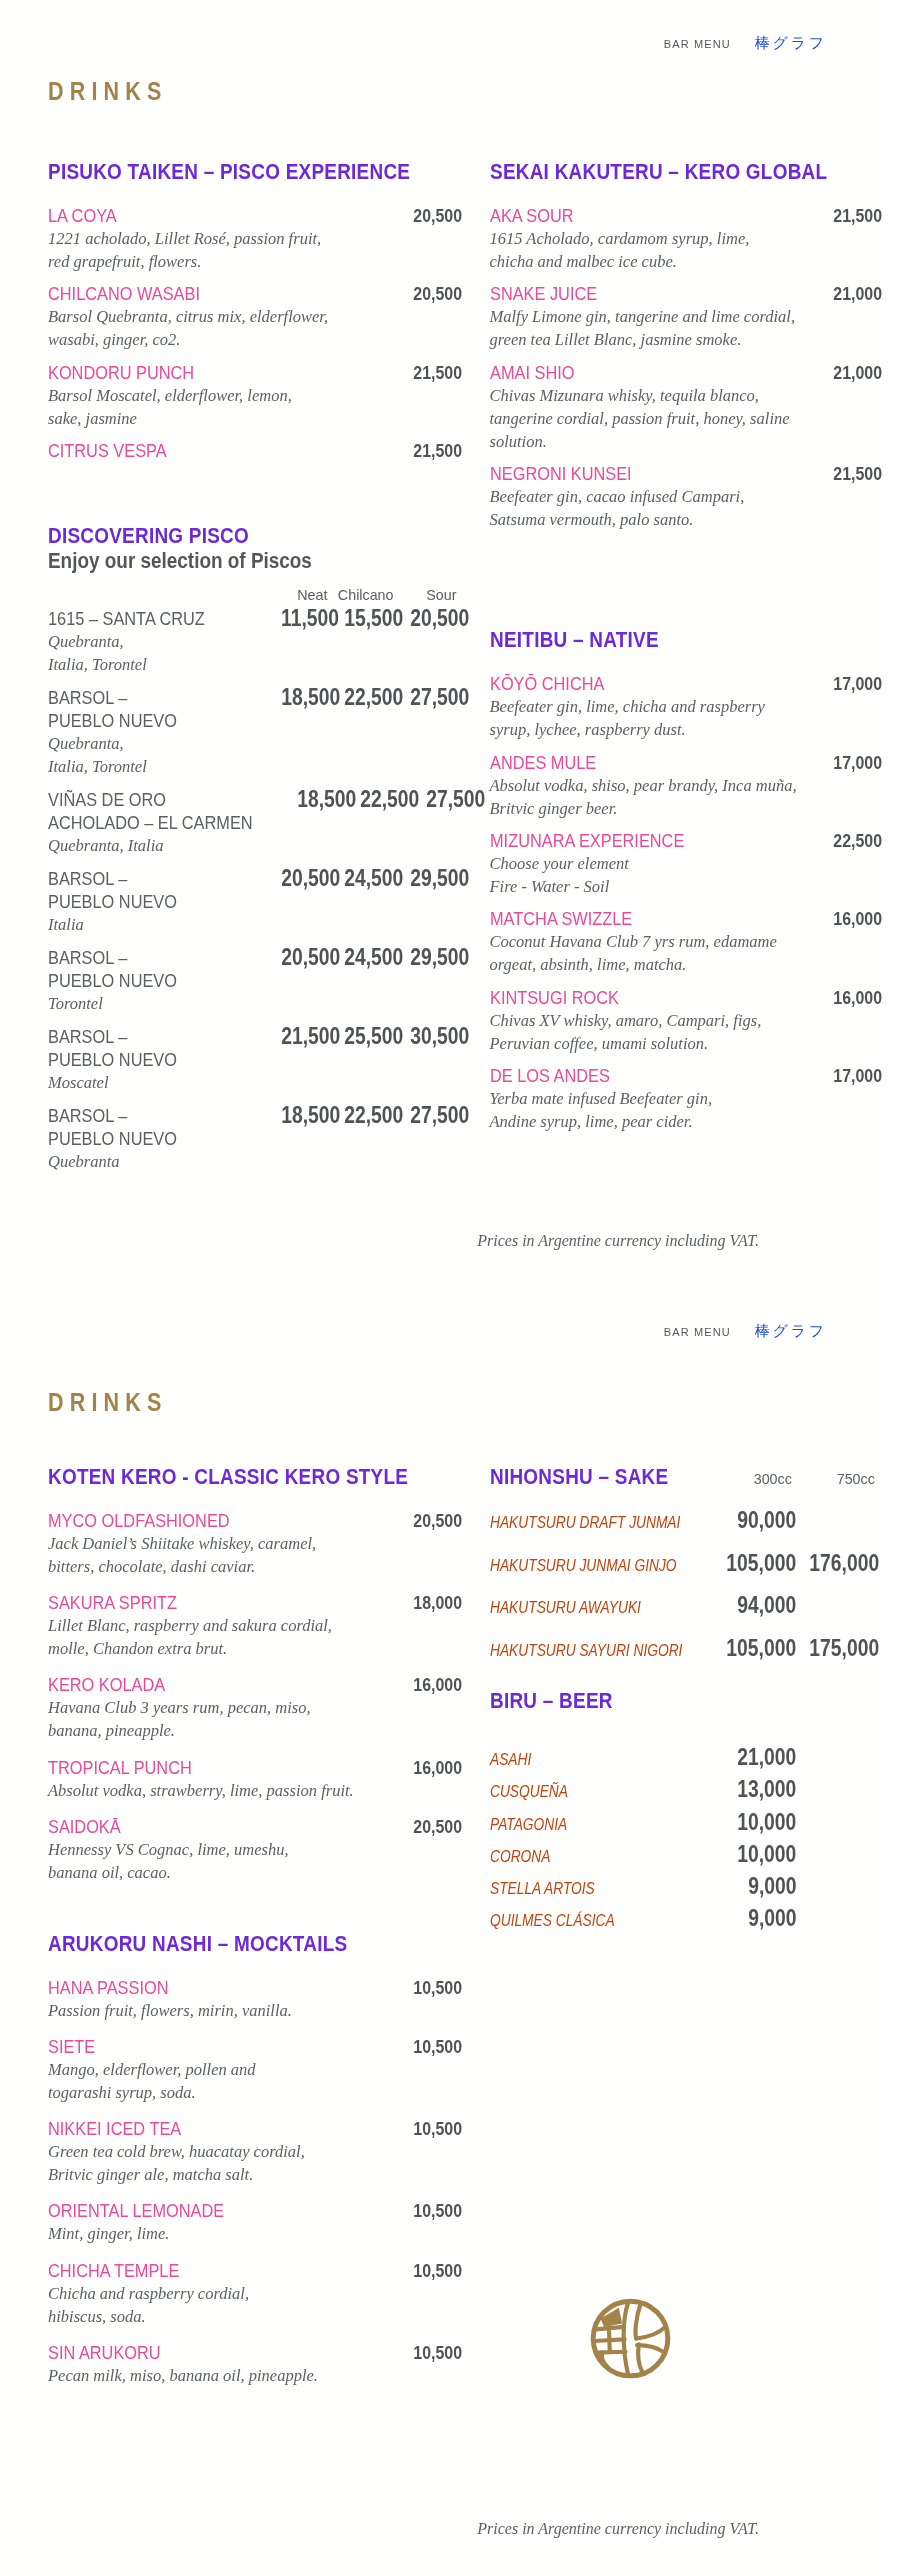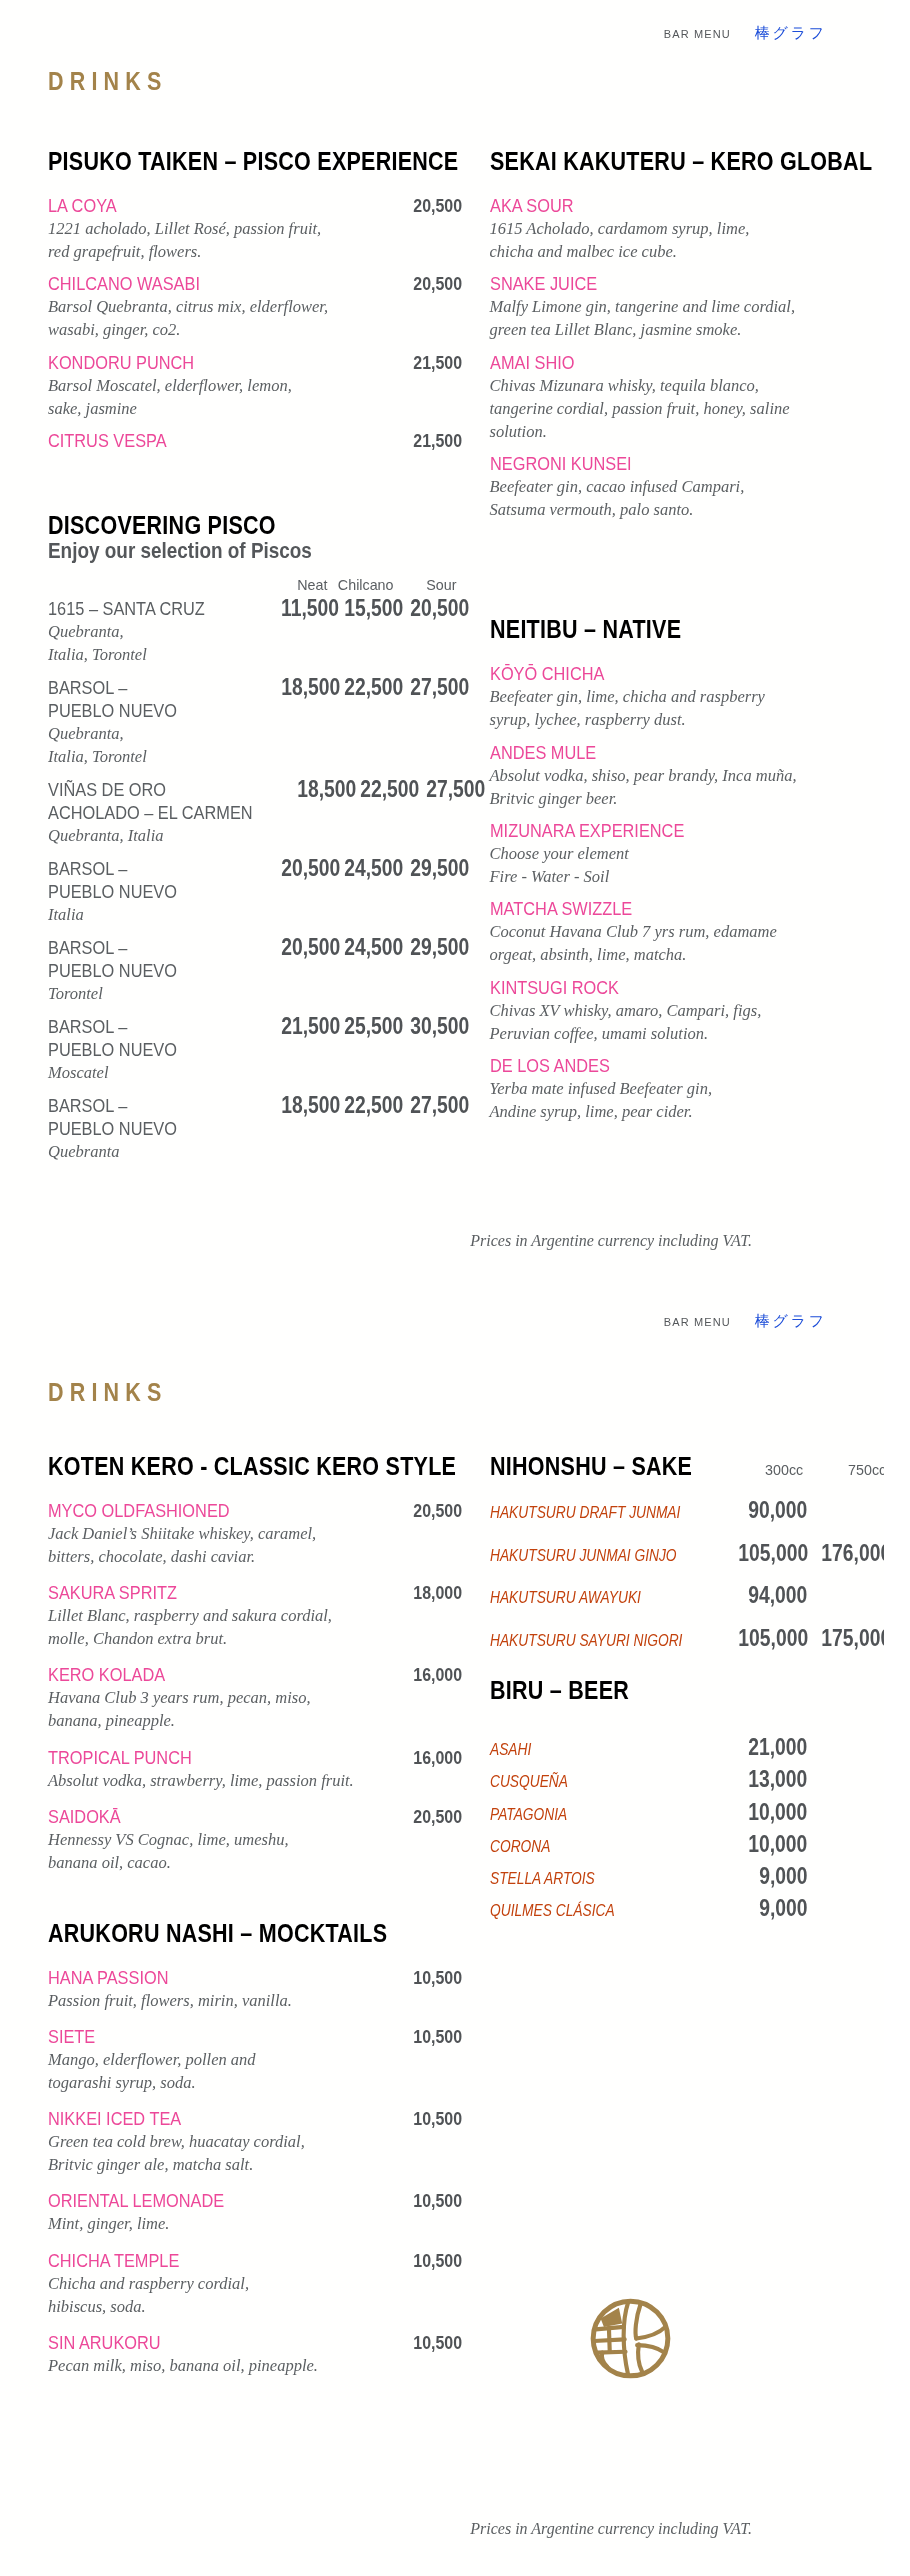--- a/index.html
+++ b/index.html
@@ -1,30 +1,30 @@
 <!DOCTYPE html>
 <html style="font-size:8.8px"><head>
 <meta charset="utf-8">
 <style>
   html,body{margin:0;padding:0;background:#ffffff;}
   body{width:911px;font-family:"Liberation Sans","DejaVu Sans",sans-serif;color:#54575a;}
-  .page{position:relative;width:884px;height:1288px;box-sizing:border-box;padding:24px 57px 0 48px;overflow:hidden;background:#fffffe;}
+  .page{position:relative;width:884px;height:1288px;box-sizing:border-box;padding:34px 57px 0 48px;overflow:hidden;background:#fffffe;}
   .hdr{display:flex;justify-content:flex-end;align-items:baseline;gap:24px;}
   .bm{font-size:11px;letter-spacing:1.1px;color:#54575a;}
   .brand{font-size:15px;letter-spacing:2.8px;color:#1d4ed8;font-family:"DejaVu Sans",sans-serif;}
   .cx{display:inline-block;transform:scaleX(.86);transform-origin:0 50%;white-space:pre;}
   .cxr{display:inline-block;transform:scaleX(.84);transform-origin:100% 50%;white-space:nowrap;}
   .drinks{margin:24px 0 0 0;font-size:25px;line-height:29px;font-weight:bold;color:#a3834a;}
   .drinks .cx{letter-spacing:7.2px;}
   .page--2 .drinks{margin-top:47px;}
   .cols{display:flex;margin-top:53px;}
   .page--2 .cols{margin-top:47px;}
   .colL{width:414px;flex:none;}
   .colR{flex:1;margin-left:27.5px;}
-  .sec-h{margin:0;font-size:25px;line-height:25px;font-weight:bold;color:#000000;letter-spacing:0.3px;}
+  .sec-h{margin:0;font-size:22px;line-height:25px;font-weight:bold;color:#6d28d9;letter-spacing:0.3px;}
   .sec-sub{font-size:22px;line-height:25px;font-weight:bold;color:#54575a;}
   .items{margin-top:20px;}
   .item{margin-bottom:9.4px;}
   .page--2 .item{margin-bottom:13.2px;}
   .irow{display:flex;justify-content:space-between;align-items:baseline;line-height:23px;}
   .iname{font-size:19px;color:#ec4899;}
   .iprice{font-size:19px;font-weight:bold;color:#505356;}
   .idesc{font-family:"Liberation Serif","DejaVu Serif",serif;font-style:italic;font-size:16.5px;line-height:23px;color:#5b5f62;white-space:pre-line;}
   .sec-disc{margin-top:61px;}
   .sec-native{margin-top:96px;}
@@ -37,21 +37,21 @@
   .prow{margin-bottom:10px;}
   .pname{font-size:19px;line-height:23px;color:#5a5e61;}
   .num{text-align:right;font-size:23px;font-weight:bold;color:#505356;line-height:23px;}
   .sgrid{display:grid;grid-template-columns:1fr 83px 83px;align-items:baseline;}
   .slabel{font-size:14.3px;color:#5a5e61;text-align:right;padding-right:4.4px;}
   .srows{margin-top:20px;}
   .srow{margin-bottom:17.6px;}
   .sname{font-size:16px;color:#c2410c;line-height:23px;font-style:italic;}
   .brows{margin-top:33px;}
   .brow{margin-bottom:7.2px;}
-  .foot{position:absolute;top:1232px;right:132px;font-family:"Liberation Serif","DejaVu Serif",serif;font-style:italic;font-size:16px;color:#5b5f62;}
+  .foot{position:absolute;top:1232px;right:125px;font-family:"Liberation Serif","DejaVu Serif",serif;font-style:italic;font-size:16px;color:#5b5f62;}
   .logo{position:absolute;left:589px;top:1009px;width:83px;height:83px;}
 </style>
 </head>
 <body>
 
 <div class="page page--1">
   <div class="hdr">
     <span class="bm">BAR MENU</span>
     <span class="brand">棒グラフ</span>
   </div>

